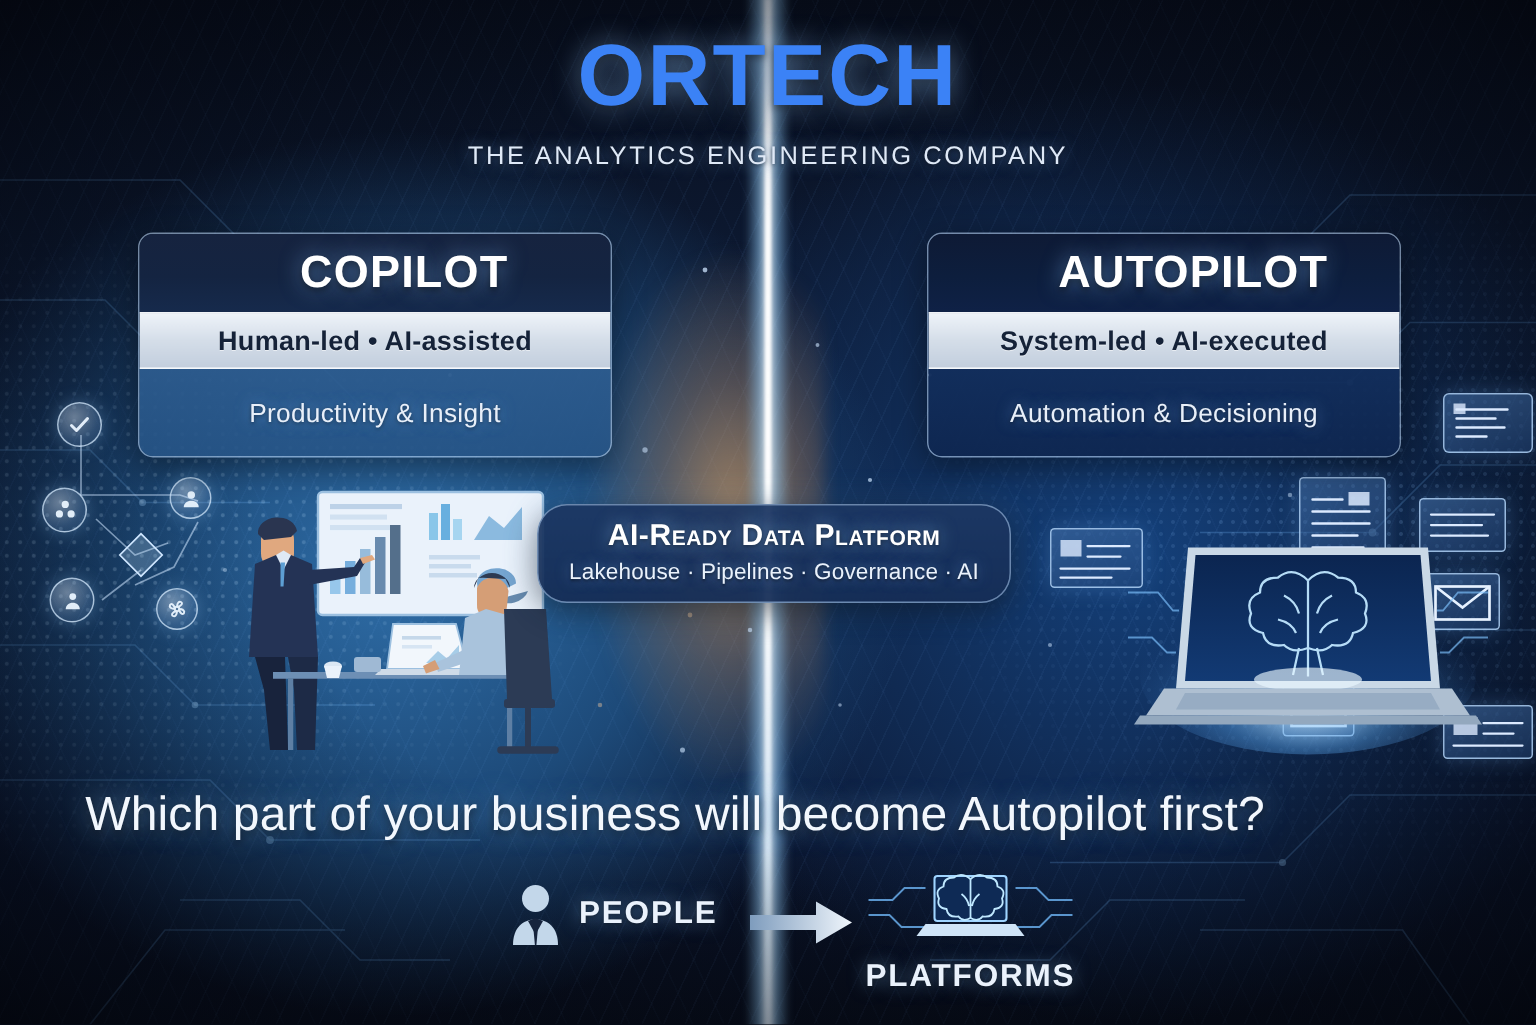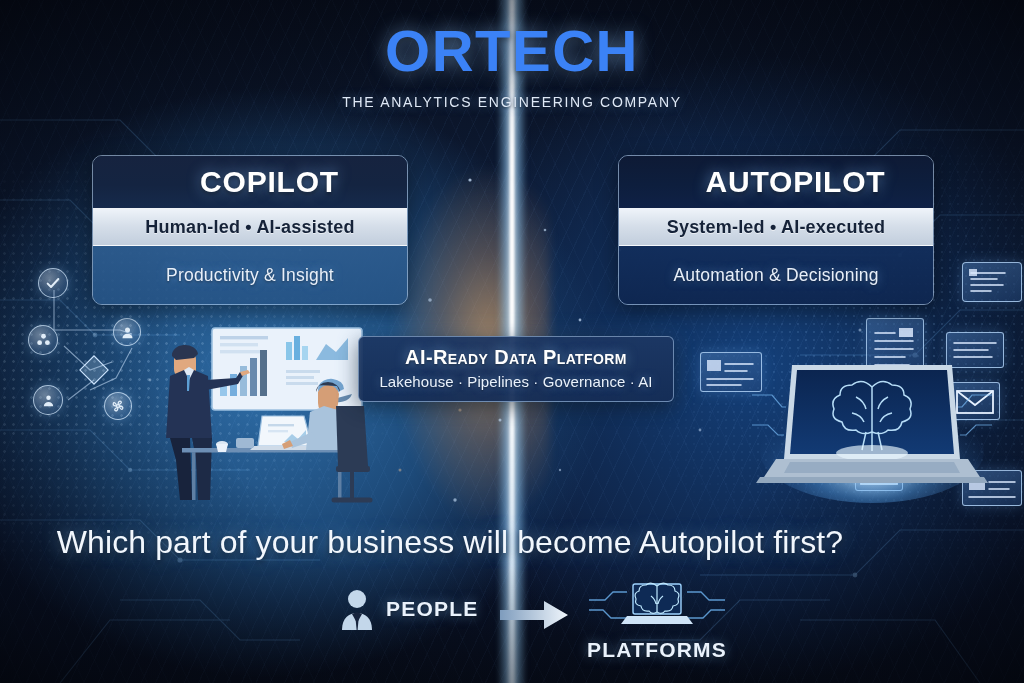--- a/index.html
+++ b/index.html
@@ -42,21 +42,21 @@
     filter:blur(2.2px);}
   .divider-core{position:absolute;left:510px;top:0;width:4px;height:683px;
     background:linear-gradient(180deg, rgba(255,255,255,.25) 0%, rgba(255,255,255,.95) 22%, rgba(255,255,255,1) 55%, rgba(210,236,255,.5) 88%, rgba(200,230,255,.12) 100%);
     filter:blur(1px);}
   .sparks{position:absolute;inset:0;}
 
   
   .header{position:absolute;left:0;top:22px;width:1024px;text-align:center;}
   .brand{font-size:58px;font-weight:bold;color:#3b82f6;letter-spacing:1.5px;line-height:1;
     text-shadow:0 0 18px rgba(150,200,255,.55), 0 2px 6px rgba(0,0,0,.6);}
-  .tagline{margin-top:14px;font-size:14px;font-weight:500;color:#dfe9f7;letter-spacing:1.7px;
+  .tagline{margin-top:14px;font-size:17px;font-weight:500;color:#dfe9f7;letter-spacing:1.7px;
     text-shadow:0 0 10px rgba(130,185,255,.6), 0 1px 3px rgba(0,0,0,.7);}
 
   
   .card{position:absolute;width:316px;border-radius:10px;overflow:hidden;
     border:1px solid rgba(200,226,255,.55);
     box-shadow:0 6px 22px rgba(0,0,0,.42);}
   .card.left{left:92px;top:155px;}
   .card.right{left:618px;top:155px;}
   .card-title{height:52px;display:flex;align-items:center;justify-content:center;
     font-size:30px;font-weight:bold;letter-spacing:.8px;color:#fff;
@@ -69,21 +69,21 @@
     background:linear-gradient(180deg,#eef3f9 0%,#d5dee9 48%,#c2cedd 100%);
     border-top:1px solid rgba(255,255,255,.75);border-bottom:1px solid rgba(255,255,255,.45);
     text-shadow:0 1px 0 rgba(255,255,255,.55);text-align:right;}
   .card-foot{height:58px;display:flex;align-items:center;justify-content:center;
     font-size:17.5px;color:#e8eff9;letter-spacing:.2px;
     text-shadow:0 0 10px rgba(130,190,255,.55),0 1px 3px rgba(0,0,0,.6);}
   .card.left .card-foot{background:linear-gradient(180deg, rgba(45,92,143,.92) 0%, rgba(38,84,134,.88) 100%);}
   .card.right .card-foot{background:linear-gradient(180deg, rgba(18,46,92,.95) 0%, rgba(14,38,80,.92) 100%);}
 
   
-  .platform{position:absolute;left:358px;top:336px;width:316px;border-radius:6px;overflow:hidden;
+  .platform{position:absolute;left:358px;top:336px;width:316px;border-radius:20px;overflow:hidden;
     background:linear-gradient(180deg, rgba(28,55,99,.94) 0%, rgba(21,45,86,.94) 100%);
     border:1px solid rgba(190,222,255,.5);
     box-shadow:0 6px 20px rgba(0,0,0,.45), 0 0 24px rgba(90,160,240,.18);
     padding:9px 8px 11px;text-align:center;}
   .platform-title{font-size:20px;font-weight:bold;color:#fff;letter-spacing:.4px;
     font-variant:small-caps;text-transform:capitalize;
     text-shadow:0 0 12px rgba(150,205,255,.6),0 1px 3px rgba(0,0,0,.6);}
   .platform-sub{margin-top:4px;font-size:15px;color:#eaf2fc;letter-spacing:.1px;
     text-shadow:0 0 9px rgba(140,195,255,.5),0 1px 2px rgba(0,0,0,.55);}
 
@@ -108,21 +108,21 @@
   .question{position:absolute;left:0;top:524px;width:900px;text-align:center;
     font-size:32px;color:#f2f7fd;letter-spacing:.1px;
     text-shadow:0 0 16px rgba(140,200,255,.55),0 2px 6px rgba(0,0,0,.7);}
 
   
   .flow{position:absolute;left:0;top:586px;width:992px;height:80px;}
   .flow-people{position:absolute;left:338px;top:2px;display:flex;align-items:center;gap:10px;}
   .flow-label{font-size:21px;font-weight:bold;color:#eaf2fc;letter-spacing:1.2px;
     text-shadow:0 0 12px rgba(140,200,255,.5),0 1px 3px rgba(0,0,0,.65);}
   .flow-arrow{position:absolute;left:500px;top:12px;}
-  .flow-platform{position:absolute;left:577px;top:-10px;width:150px;text-align:right;}
+  .flow-platform{position:absolute;left:577px;top:-10px;width:150px;text-align:left;}
   .flow-platform .flow-label{display:block;margin-top:4px;}
 </style>
 </head>
 <body>
 
 <div class="stage">
 
   <div class="bg-base"></div>
   <div class="bg-grid"></div>
 

